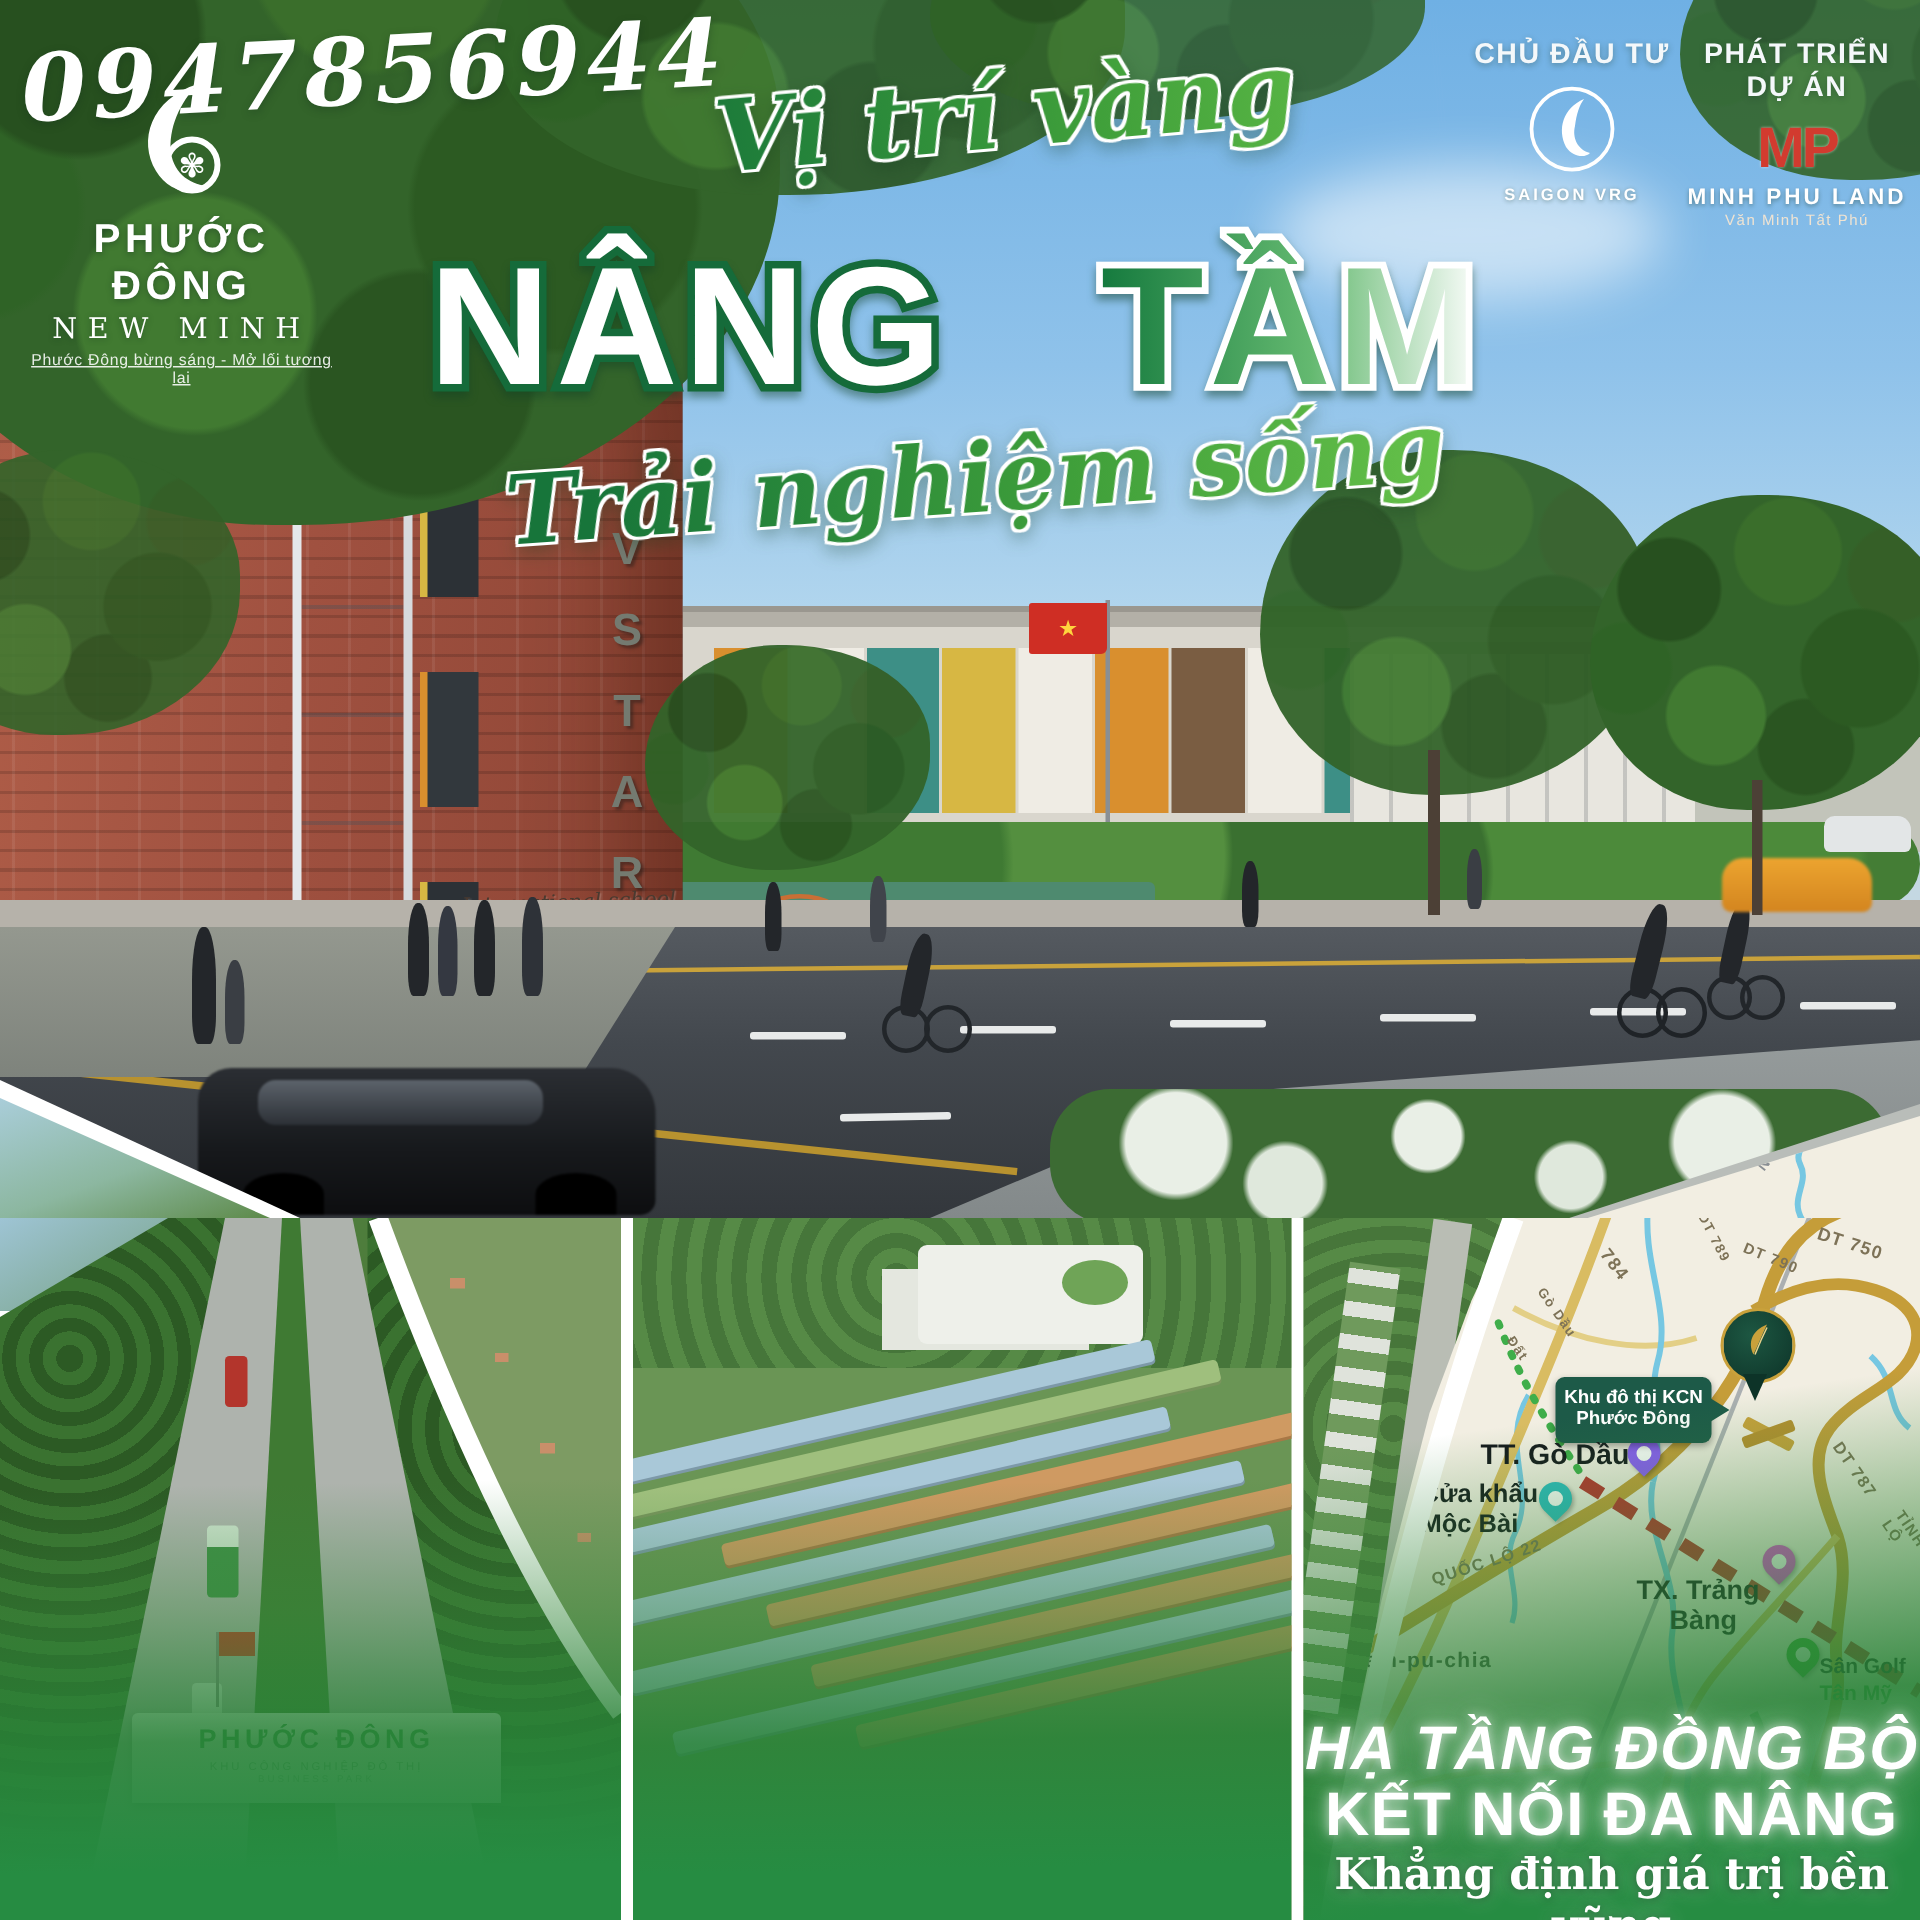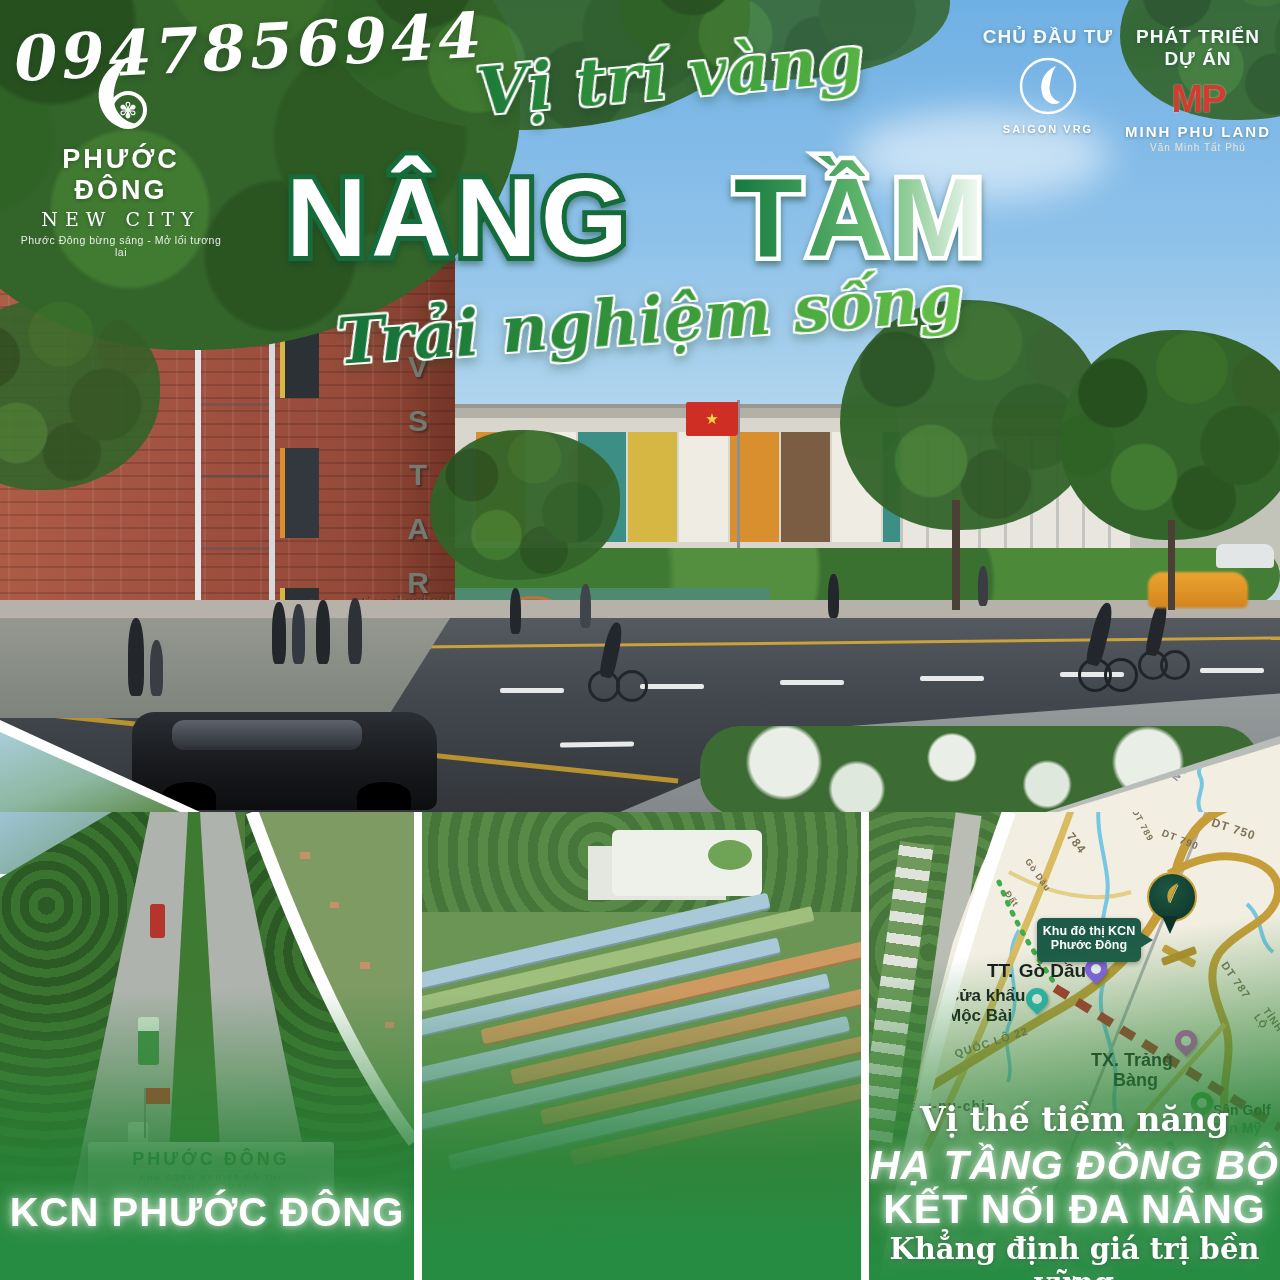--- a/index.html
+++ b/index.html
@@ -177,22 +177,22 @@
 
     <div class="abs" style="left:14px;top:10px;width:500px;font-family:'DejaVu Serif',serif;font-style:italic;font-weight:700;font-size:62px;color:#fff;letter-spacing:4px;transform:rotate(-3deg);text-shadow:0 2px 6px rgba(20,50,30,.35);">0947856944</div>
 
     <div class="abs" style="left:16px;top:52px;width:210px;text-align:center;color:#fff;">
       <svg width="82" height="92" viewBox="0 0 82 92" style="display:block;margin:0 auto;">
         <path d="M52 4 C20 14 12 42 24 62 C32 76 50 80 60 72 C48 72 36 64 34 50 C32 34 40 16 52 4 Z" fill="#fff"></path>
         <circle cx="48" cy="58" r="17" fill="none" stroke="#fff" stroke-width="4"></circle>
         <text x="48" y="66" text-anchor="middle" font-size="22" fill="#fff">✾</text>
       </svg>
       <div style="font-size:27px;font-weight:700;letter-spacing:3px;text-shadow:0 1px 4px rgba(20,50,30,.45);">PHƯỚC ĐÔNG</div>
-      <div style="font-family:'DejaVu Serif',serif;font-size:19px;letter-spacing:7px;margin-top:2px;text-shadow:0 1px 4px rgba(20,50,30,.45);">NEW CITY</div>
-      <div style="font-size:10.5px;margin-top:4px;color:rgba(255,255,255,.88);letter-spacing:.5px;">Phước Đông bừng sáng - Mở lối tương lai</div>
+      <div style="font-family:'DejaVu Serif',serif;font-size:19px;letter-spacing:7px;margin-top:2px;text-shadow:0 1px 4px rgba(20,50,30,.45);">NEW MINH</div>
+      <div style="font-size:10.5px;margin-top:4px;color:rgba(255,255,255,.88);letter-spacing:.5px;text-decoration:underline;">Phước Đông bừng sáng - Mở lối tương lai</div>
     </div>
 
     <div class="abs" style="left:963px;top:26px;width:170px;text-align:center;">
       <div class="partner-label">CHỦ ĐẦU TƯ</div>
       <svg width="60" height="60" viewBox="0 0 60 60" style="margin-top:8px;">
         <circle cx="30" cy="30" r="27" fill="none" stroke="#fff" stroke-width="2.5"></circle>
         <path d="M38 10 C24 16 20 30 26 42 C30 48 38 50 42 46 C34 44 30 36 32 28 C33 20 35 14 38 10 Z" fill="#fff"></path>
       </svg>
       <div style="font-size:11px;font-weight:700;color:#fff;letter-spacing:2px;margin-top:3px;text-shadow:0 1px 3px rgba(20,50,30,.4);">SAIGON VRG</div>
     </div>
@@ -251,21 +251,20 @@
       </div>
 
       <svg width="414" height="468" style="position:absolute;left:0;top:0;">
         <path d="M252 0 Q335 225 414 330 L414 0 Z" fill="#7d9b63"></path>
         <path d="M300 40 h10 v7 h-10 z M330 90 h9 v6 h-9 z M360 150 h10 v7 h-10 z M385 210 h9 v6 h-9 z" fill="#c98f6a"></path>
         <path d="M252 0 Q335 225 414 330" fill="none" stroke="#ffffff" stroke-width="13"></path>
       </svg>
 
       <div class="abs" style="left:0;top:0;width:112px;height:62px;background:linear-gradient(150deg,#9ec4d4,#76a182);clip-path:polygon(0 0,100% 0,0 100%);border-bottom:4px solid #fff;"></div>
       <div class="overlay-green"></div>
-      <div class="cap2 bigcap" style="top:378px;">KCN PHƯỚC ĐÔNG</div>
     </div>
 
     <div class="panel" style="background:#6a9555;">
       <div class="abs" style="left:0;top:0;width:439px;height:100px;
         background:repeating-radial-gradient(circle at 40% 40%,#46763a 0 10px,#568a46 10px 20px);"></div>
       <div class="abs" style="left:190px;top:18px;width:150px;height:66px;background:#eef0ea;border-radius:6px;box-shadow:-30px 10px 0 -6px #e4e7df;">
         <div class="abs" style="left:96px;top:10px;width:44px;height:30px;background:#6fa457;border-radius:50%;"></div>
       </div>
 
       <div class="abs" style="left:-45px;top:100px;width:580px;height:340px;transform:rotate(-13deg);">
@@ -350,19 +349,18 @@
         <div class="maplabel" style="left:244px;top:258px;font-size:18px;">Bàng</div>
         <div class="maplabel" style="left:30px;top:286px;font-size:14px;color:#45503f;letter-spacing:1px;">Cam-pu-chia</div>
         <div class="maplabel" style="left:344px;top:290px;font-size:14px;">Sân Golf</div>
         <div class="maplabel" style="left:344px;top:308px;font-size:14px;color:#2f9e3b;">Tân Mỹ</div>
       </div>
 
       <svg width="411" height="468" style="position:absolute;left:0;top:0;">
         <path d="M140 0 C96 120 44 300 18 468" fill="none" stroke="#ffffff" stroke-width="14"></path>
       </svg>
       <div class="overlay-green" style="background:linear-gradient(172deg,rgba(40,110,40,0) 30%,rgba(52,135,58,.5) 50%,rgba(40,130,55,.9) 70%,#268c42 90%);"></div>
-      <div class="cap1 serifline" style="top:288px;font-size:33px;">Vị thế tiềm năng</div>
       <div class="cap2 bigcap" style="top:330px;font-size:41px;font-style:italic;">HẠ TẦNG ĐỒNG BỘ</div>
       <div class="cap2 bigcap" style="top:374px;font-size:41px;">KẾT NỐI ĐA NÂNG</div>
       <div class="cap1 serifline" style="top:420px;font-size:29px;">Khẳng định giá trị bền vững</div>
     </div>
   </div>
 </div>
 
 </body></html>

